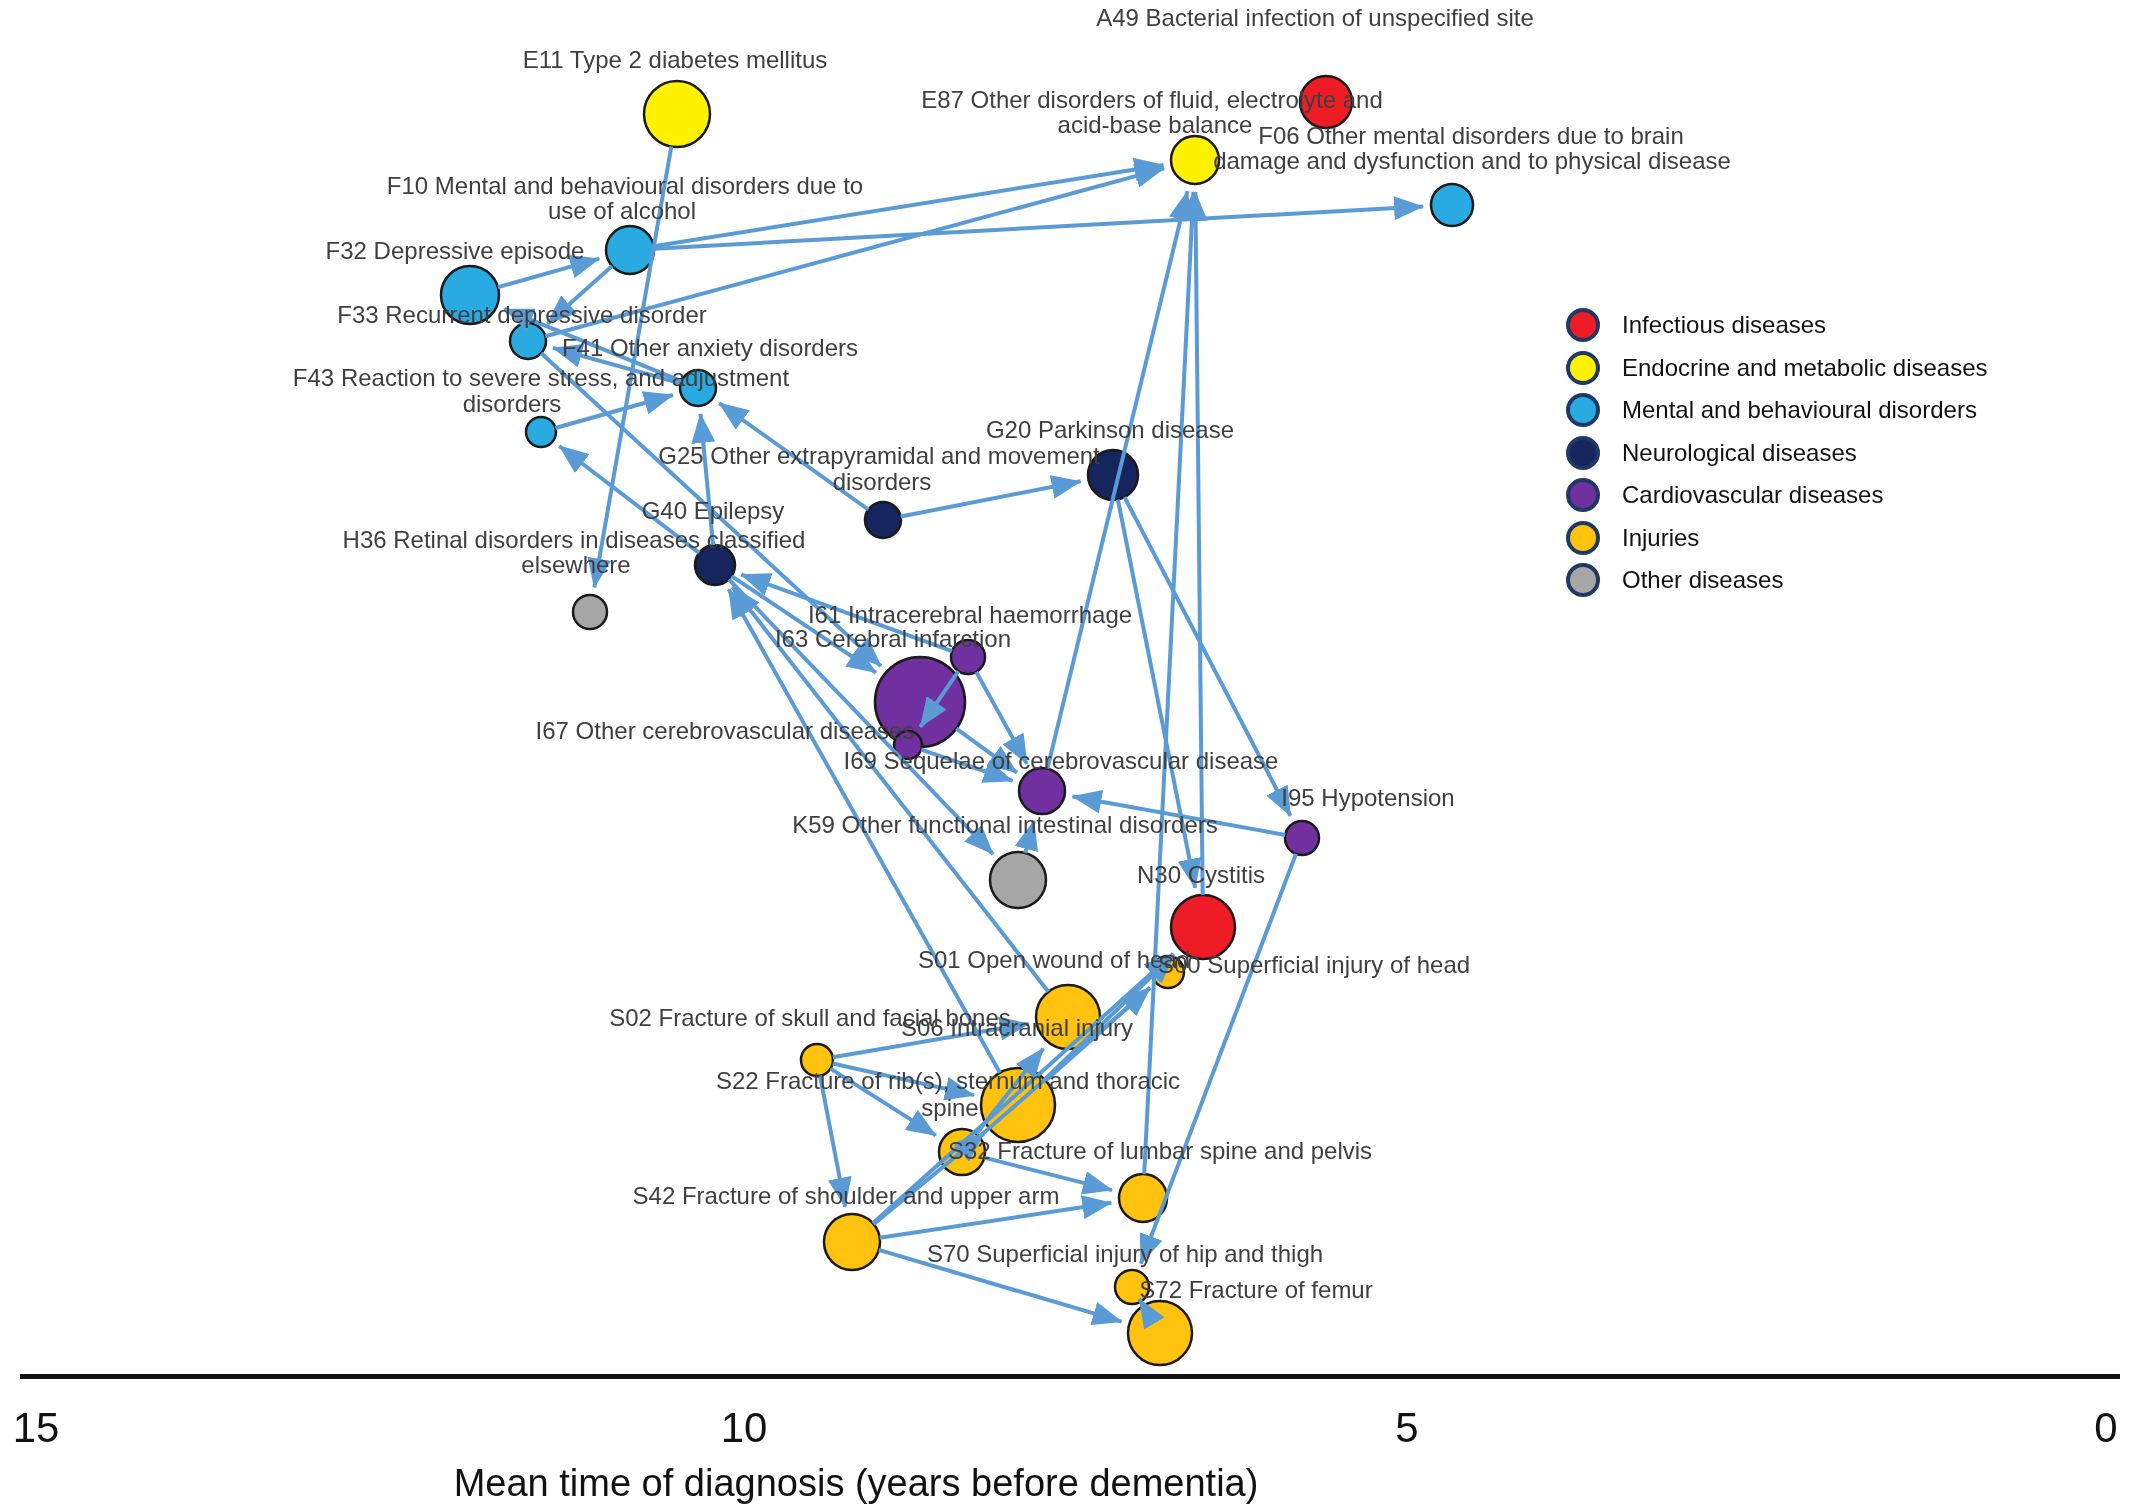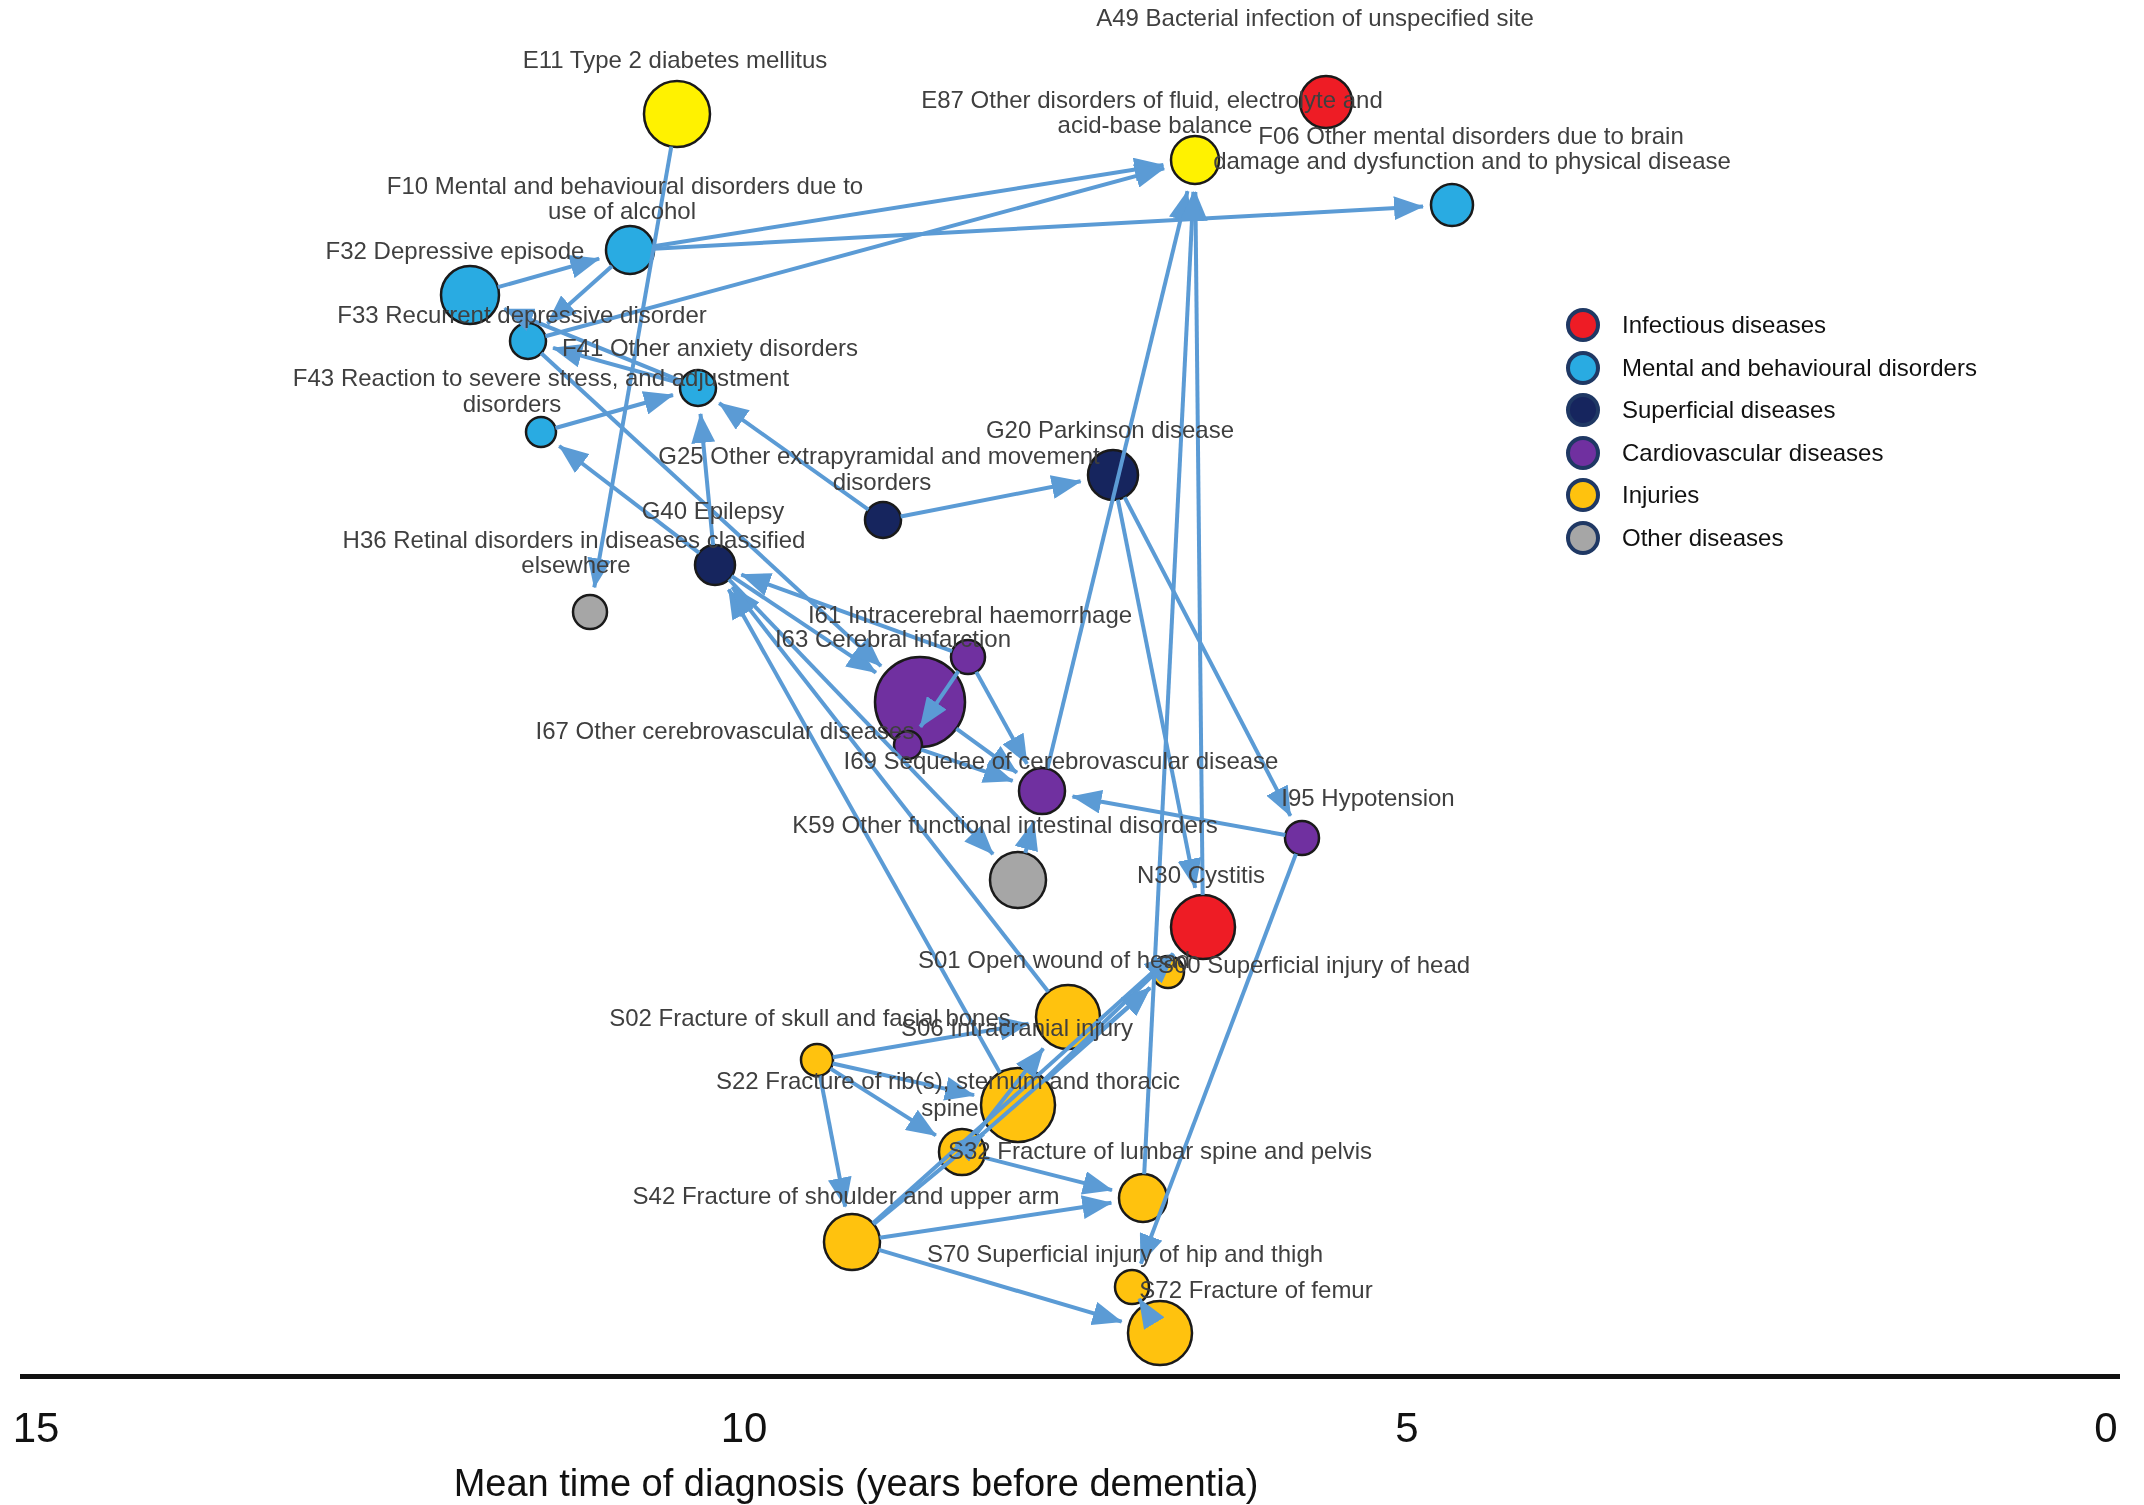--- a/index.html
+++ b/index.html
@@ -144,26 +144,30 @@
         <text x="1256" y="1292" fill="#3F3F3F" font-size="24" text-anchor="middle" dominant-baseline="middle" font-family="&quot;Liberation Sans&quot;, sans-serif">S72 Fracture of femur</text>
       </g>
     </svg>
 
   <div id="legend">
       <div class="legend-row">
         <span class="legend-swatch" style="background: rgb(238, 28, 37);"></span>
         <span class="legend-label">Infectious diseases</span>
       </div>
       <div class="legend-row">
+        <span class="legend-swatch" style="background: rgb(255, 242, 0);"></span>
+        <span class="legend-label">Endocrine and metabolic diseases</span>
+      </div>
+      <div class="legend-row">
         <span class="legend-swatch" style="background: rgb(41, 171, 226);"></span>
         <span class="legend-label">Mental and behavioural disorders</span>
       </div>
       <div class="legend-row">
         <span class="legend-swatch" style="background: rgb(22, 37, 94);"></span>
-        <span class="legend-label">Superficial diseases</span>
+        <span class="legend-label">Neurological diseases</span>
       </div>
       <div class="legend-row">
         <span class="legend-swatch" style="background: rgb(112, 48, 160);"></span>
         <span class="legend-label">Cardiovascular diseases</span>
       </div>
       <div class="legend-row">
         <span class="legend-swatch" style="background: rgb(255, 194, 14);"></span>
         <span class="legend-label">Injuries</span>
       </div>
       <div class="legend-row">

